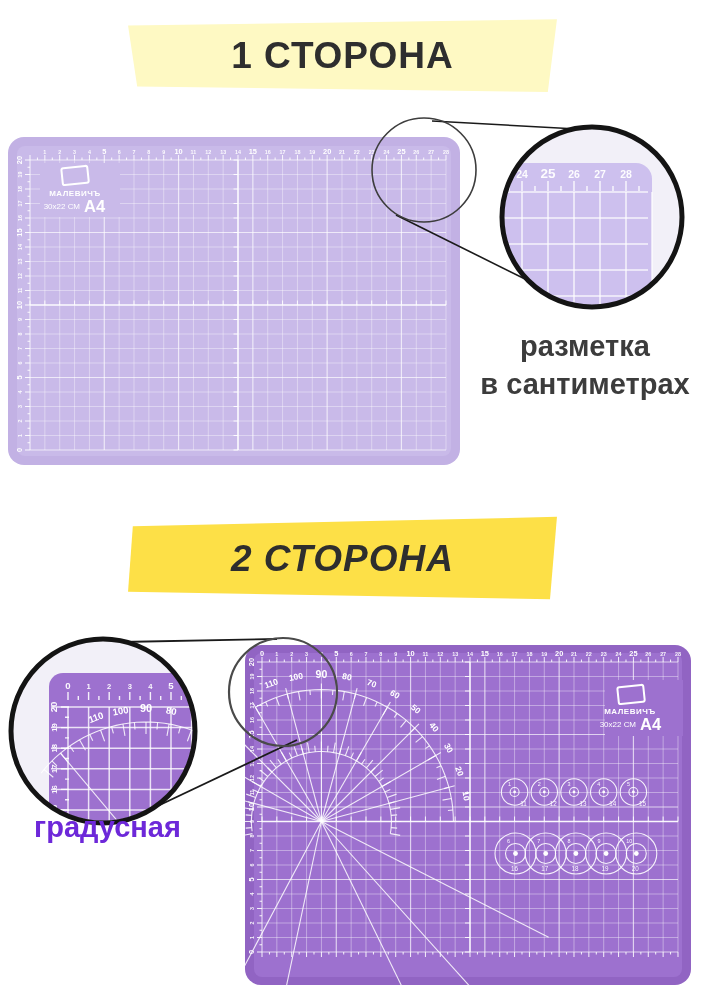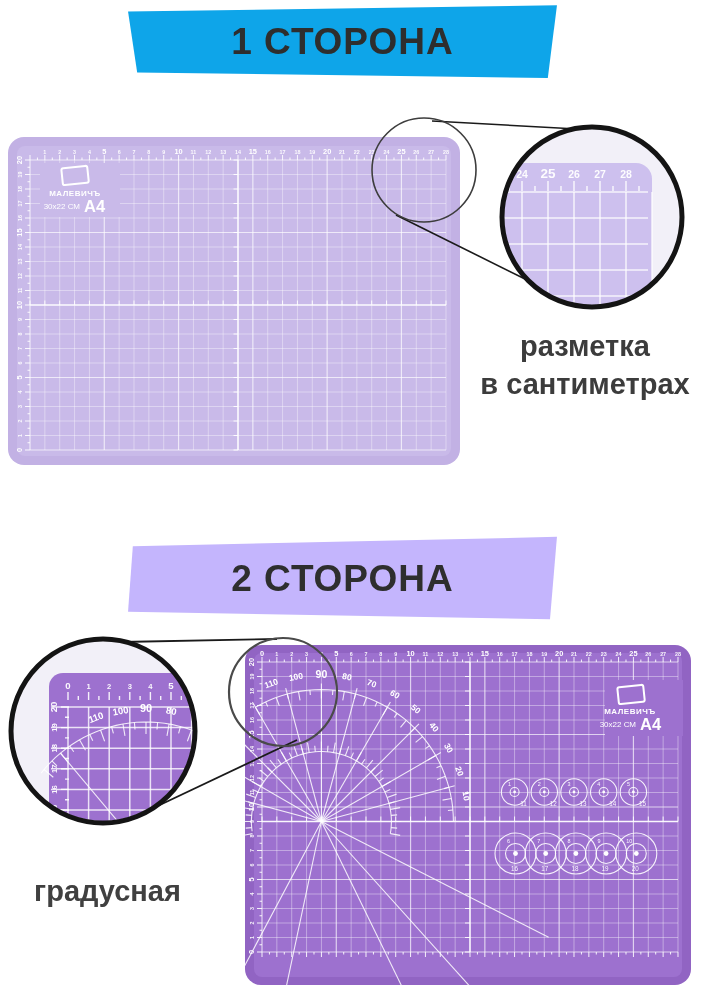--- a/index.html
+++ b/index.html
@@ -915,29 +915,29 @@
             <text x="96.06505907445236" y="720.8048773652574" class="ldeg" transform="rotate(-20 96.06505907445236 717.8048773652574)">110</text>
             <text x="120.64736606062817" y="714.2180680602177" class="ldeg" transform="rotate(-10 120.64736606062817 711.2180680602177)">100</text>
             <text x="146" y="712" class="ldeg big" transform="rotate(0 146 709)">90</text>
             <text x="171.35263393937186" y="714.2180680602177" class="ldeg" transform="rotate(10 171.35263393937186 711.2180680602177)">80</text>
           </g>
       </g>
       <circle cx="103" cy="731" r="92" fill="none" stroke="#141414" stroke-width="5"></circle>
     </g>
   </svg>
 
-  <div class="banner" id="banner1" style="left: 125px; top: 2px; width: 435px; height: 80px; clip-path: polygon(0.7% 12%, 99.3% 4%, 97.2% 95%, 2.8% 88%); background: #0ea5e9;">
+  <div class="banner" id="banner1" style="left: 125px; top: 16px; width: 435px; height: 80px; clip-path: polygon(0.7% 12%, 99.3% 4%, 97.2% 95%, 2.8% 88%); background: #fef9c3;">
     <span class="btxt" style="color: rgb(46, 46, 46);">1 СТОРОНА</span>
   </div>
 
   <div class="caption" id="caption1" style="left: 450px; top: 327px; width: 270px; color: rgb(60, 60, 60);">
     <div>разметка</div>
     <div>в сантиметрах</div>
   </div>
 
-  <div class="banner" id="banner2" style="left: 125px; top: 536px; width: 435px; height: 85px; clip-path: polygon(1.8% 12%, 99.3% 1%, 97.7% 98%, 0.7% 89%); background: #c4b5fd;">
+  <div class="banner" id="banner2" style="left: 125px; top: 516px; width: 435px; height: 85px; clip-path: polygon(1.8% 12%, 99.3% 1%, 97.7% 98%, 0.7% 89%); background: #fde047; font-style: italic;">
     <span class="btxt" style="color: rgb(46, 46, 46);">2 СТОРОНА</span>
   </div>
 
-  <div class="caption" id="caption2" style="left: 0px; top: 872px; width: 215px; color: #404040;">
+  <div class="caption" id="caption2" style="left: 0px; top: 808px; width: 215px; color: #6d28d9;">
     <div>градусная</div>
   </div>
 </div>
 
 </body></html>

